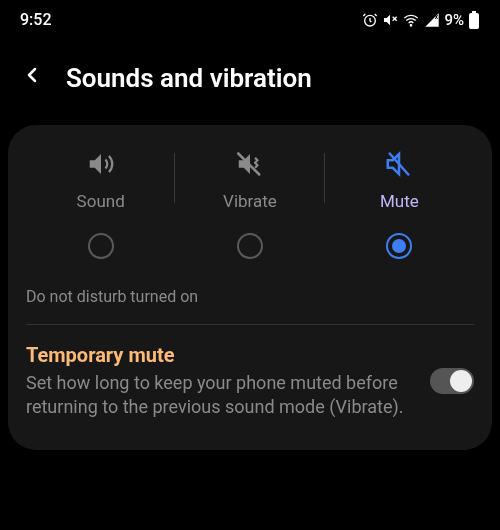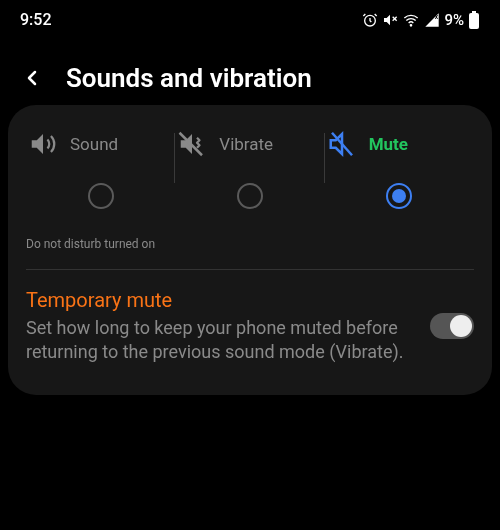--- a/index.html
+++ b/index.html
@@ -19,58 +19,58 @@
     font-weight: 500;
   }
   .status-right {
     display: flex;
     align-items: center;
     gap: 4px;
   }
   .status-right svg { display: block; }
   .header {
     display: flex;
-    align-items: center;
-    padding: 28px 20px 12px 20px;
+    align-items: flex-start;
+    padding: 28px 20px 32px 20px;
     gap: 22px;
   }
   .header-title {
     font-size: 26px;
     font-weight: 600;
   }
   .panel {
     background: #171717;
     border-radius: 28px;
     margin: 0 8px;
     padding: 22px 18px 30px 18px;
   }
   .mode-row {
     display: flex;
     justify-content: space-between;
   }
   .mode-item {
     flex: 1;
     display: flex;
-    flex-direction: row;
+    flex-direction: column;
     align-items: center;
     gap: 10px;
     position: relative;
   }
   .mode-item:not(:last-child)::after {
     content: "";
     position: absolute;
     right: 0;
     top: 6px;
     height: 50px;
     width: 1px;
     background: #3a3a3a;
   }
   .mode-icon { height: 34px; display: flex; align-items: center; justify-content: center; }
   .mode-label { font-size: 17px; color: #8a8a8a; }
-  .mode-item.selected .mode-label { color: #22c55e; font-weight: 700; }
+  .mode-item.selected .mode-label { color: #c4b5fd; font-weight: 400; }
   .radio-row {
     display: flex;
     justify-content: space-between;
     margin-top: 22px;
   }
   .radio-wrap {
     flex: 1;
     display: flex;
     justify-content: center;
   }
@@ -88,39 +88,40 @@
     content: "";
     position: absolute;
     left: 50%; top: 50%;
     width: 14px; height: 14px;
     background: #3d7ff2;
     border-radius: 50%;
     transform: translate(-50%, -50%);
   }
   .dnd-text {
     margin-top: 28px;
-    font-size: 12px;
+    font-size: 16px;
     color: #8a8a8a;
   }
   .divider {
     height: 1px;
     background: #333;
     margin: 18px 0 18px 0;
   }
   .setting-row {
     display: flex;
     justify-content: space-between;
     align-items: center;
     gap: 16px;
   }
   .setting-text { flex: 1; }
   .setting-title {
     font-size: 20px;
-    color: #f97316;
+    color: #fdba74;
     margin-bottom: 4px;
+    font-weight: bold;
   }
   .setting-desc {
     font-size: 18px;
     line-height: 1.35;
     color: #8a8a8a;
   }
   .toggle {
     width: 44px;
     height: 26px;
     background: #555;

